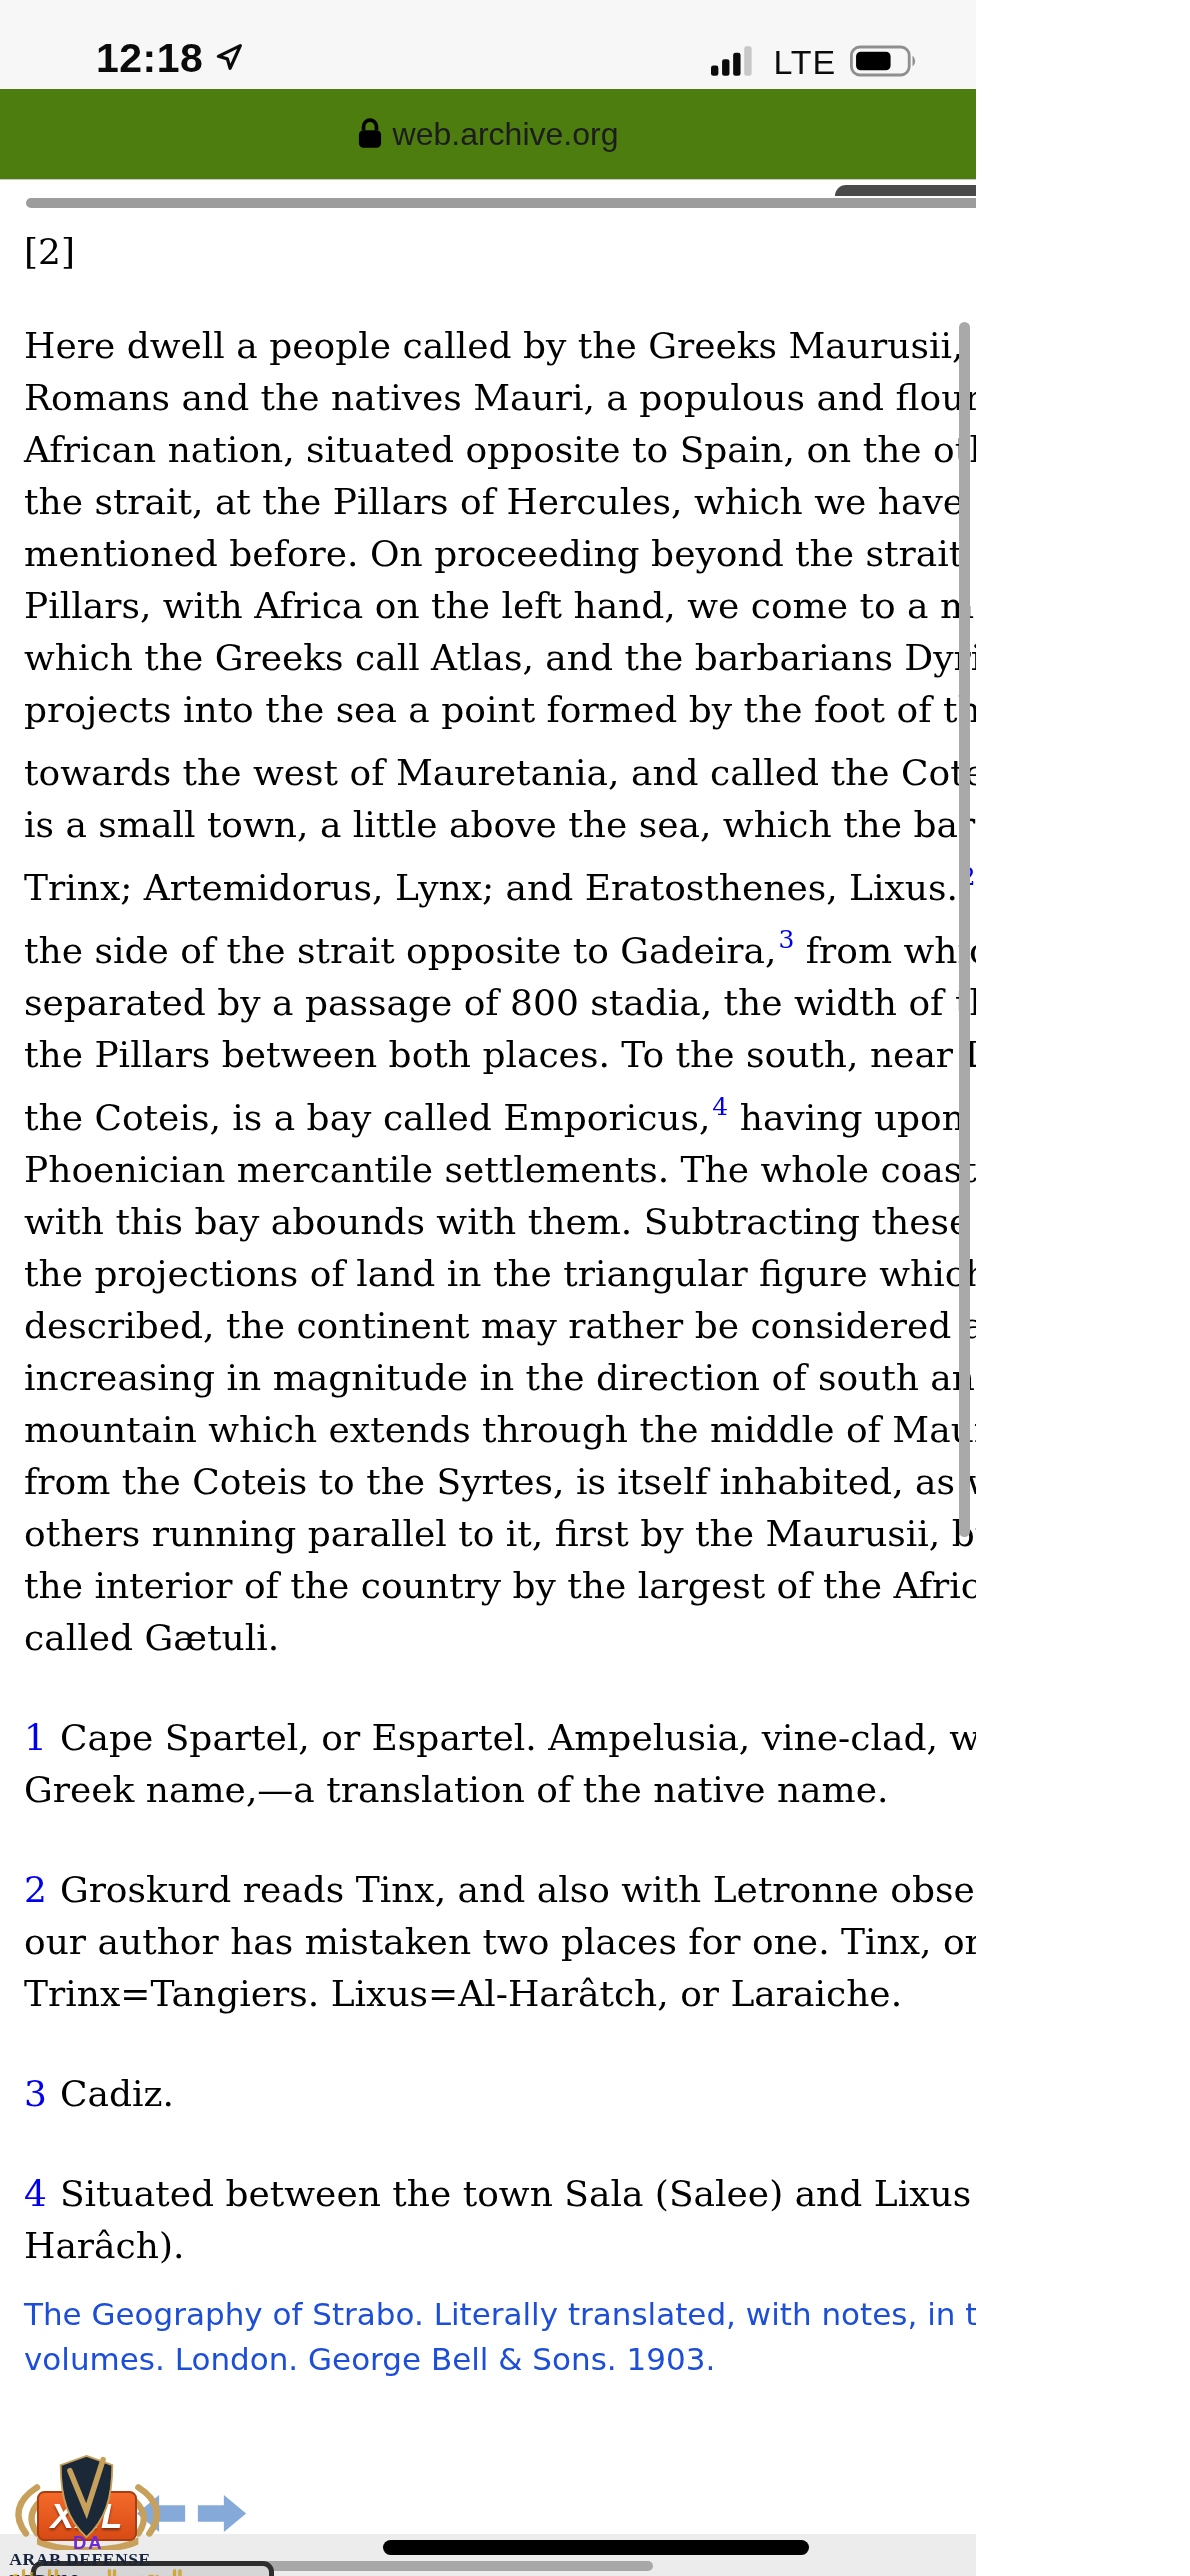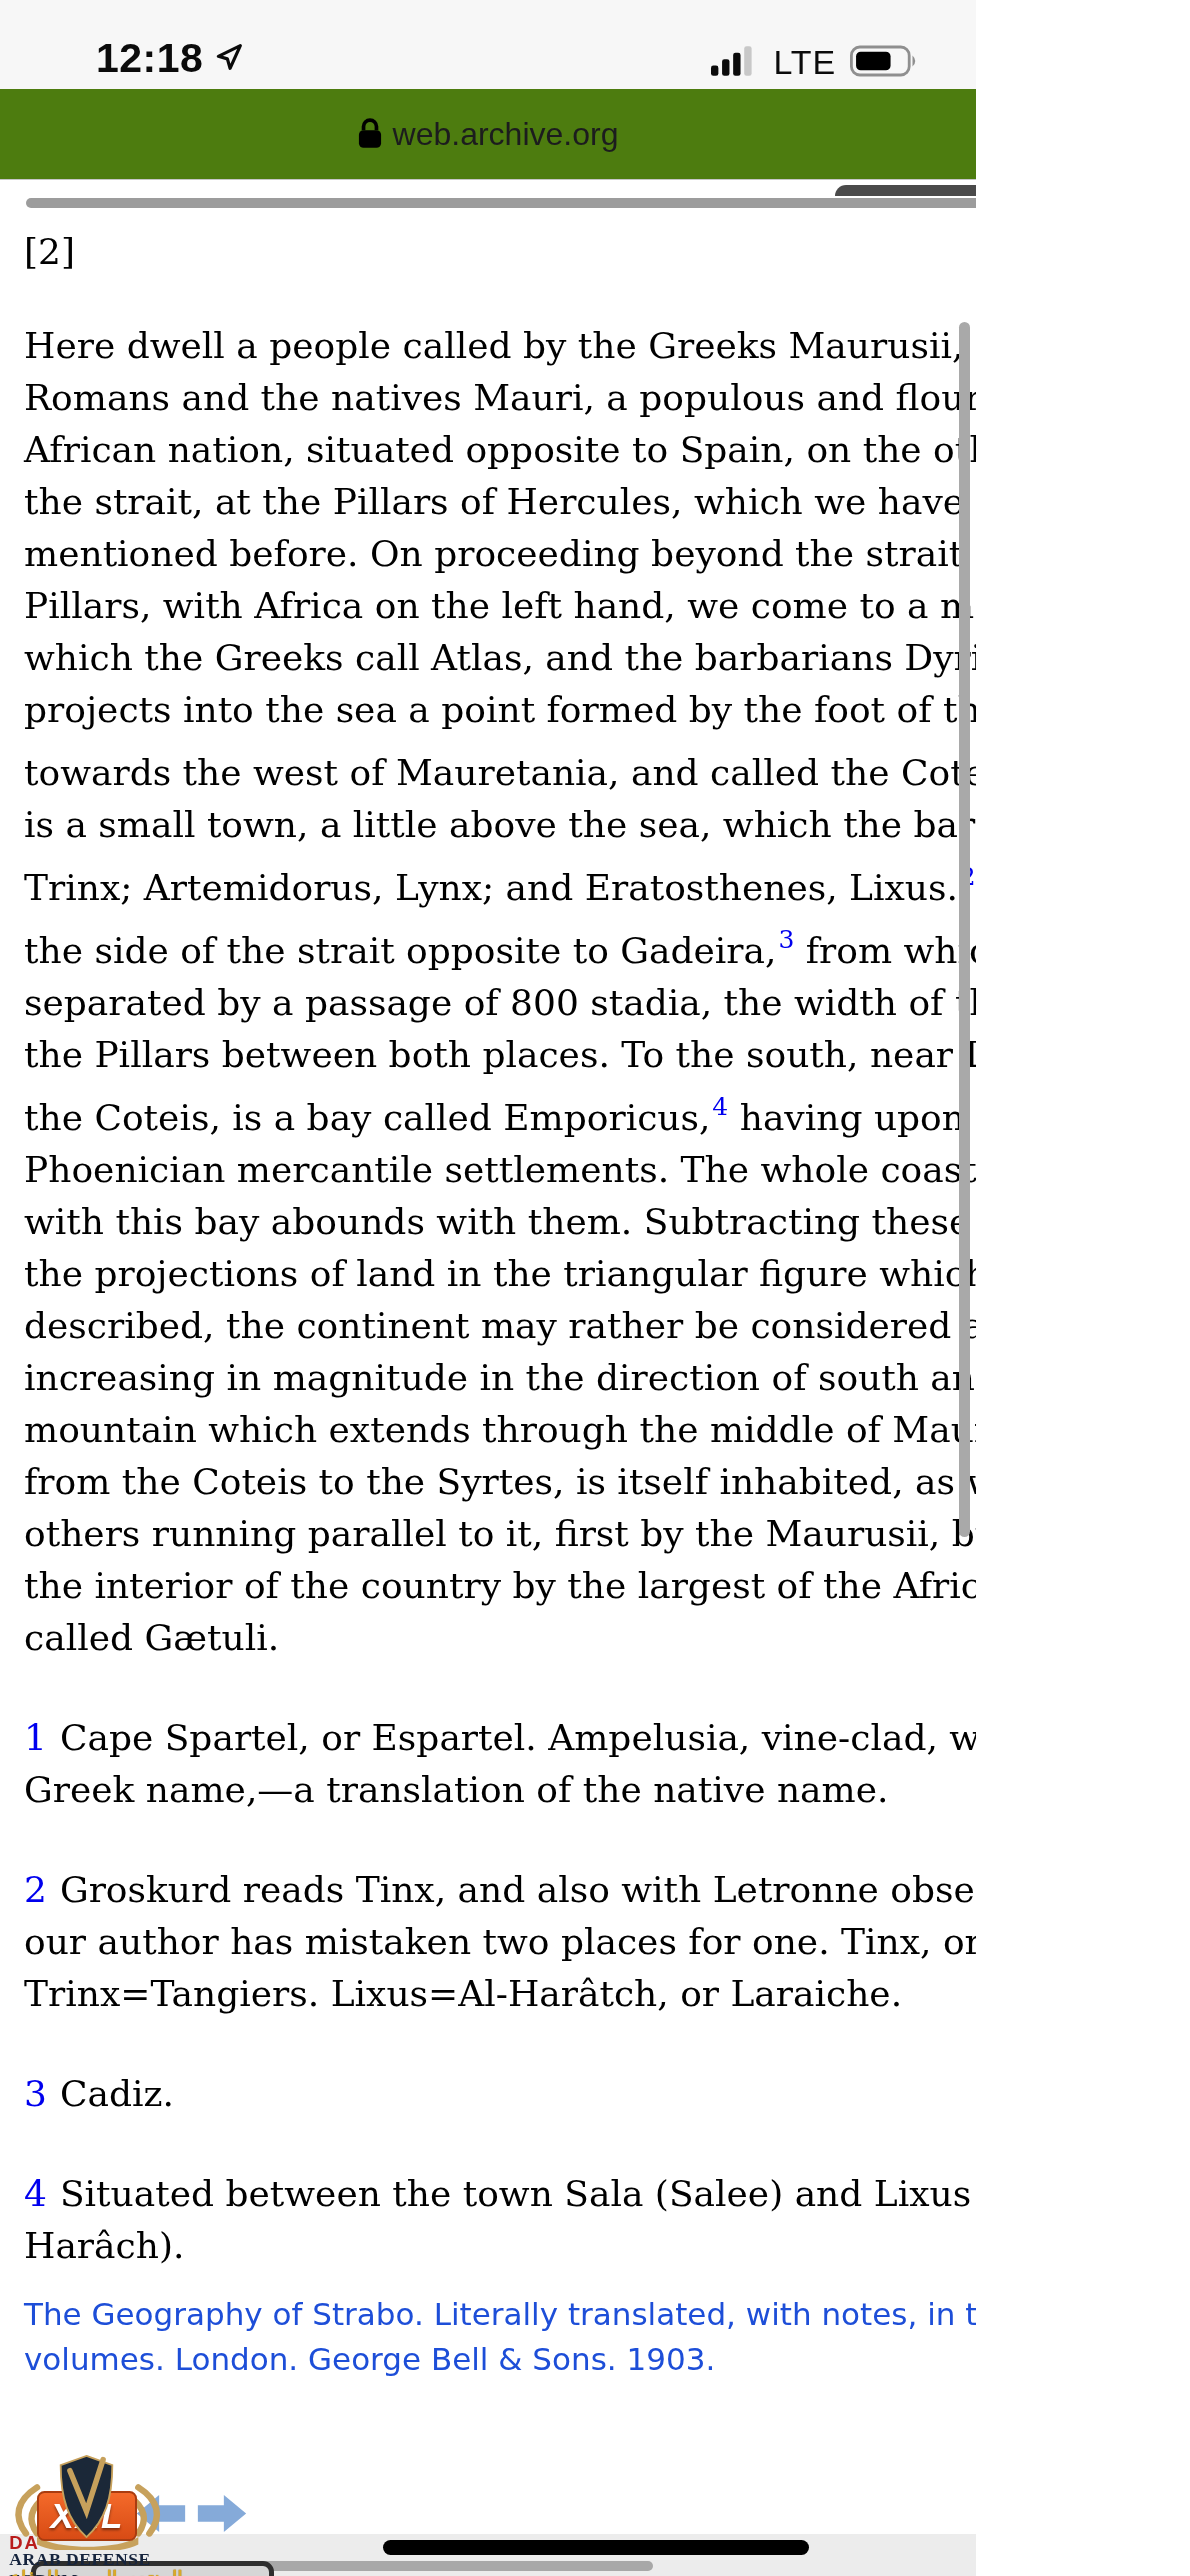--- a/index.html
+++ b/index.html
@@ -65,22 +65,22 @@
   .watermark { position:absolute; left:9.3px; top:2454px; width:223px; height:122px; z-index:6; }
   .wm-wings { position:absolute; left:0; top:26px; }
   .wm-badge {
     position:absolute; left:28px; top:37px; width:100px; height:50px;
     background:linear-gradient(#f46a2a,#d84b15); border:2.8px solid #a93c10; border-radius:7.4px;
     display:flex; align-items:center; justify-content:center;
     color:#fff; font-style:italic; font-weight:bold; font-size:35px; letter-spacing:1.9px;
     text-shadow:0 1.9px 2.8px rgba(0,0,0,.45);
   }
   .wm-shield { position:absolute; left:48px; top:0px; }
-  .wm-initials { position:absolute; left:0; top:78px; width:158px; 
-    color:#b91c1c; font-weight:bold; font-size:18.5px; letter-spacing:1.9px; }
+  .wm-initials { position:absolute; left:0; top:78px; width:158px; text-align:center;
+    color:#6d28d9; font-weight:bold; font-size:18.5px; letter-spacing:1.9px; }
   .wm-title { position:absolute; left:0; top:95px; width:213px;
     font-family:"Liberation Serif", serif; font-weight:bold; font-size:17.6px; letter-spacing:0.5px; color:#16243d; }
   .wm-arabic { position:absolute; left:0; top:113px; width:213px;
     color:#d9a92a; font-size:19.5px; font-weight:bold; text-shadow:0 0 0.9px #8a6a10; }
 </style>
 </head>
 <body>
 
 <div class="screen">
 

